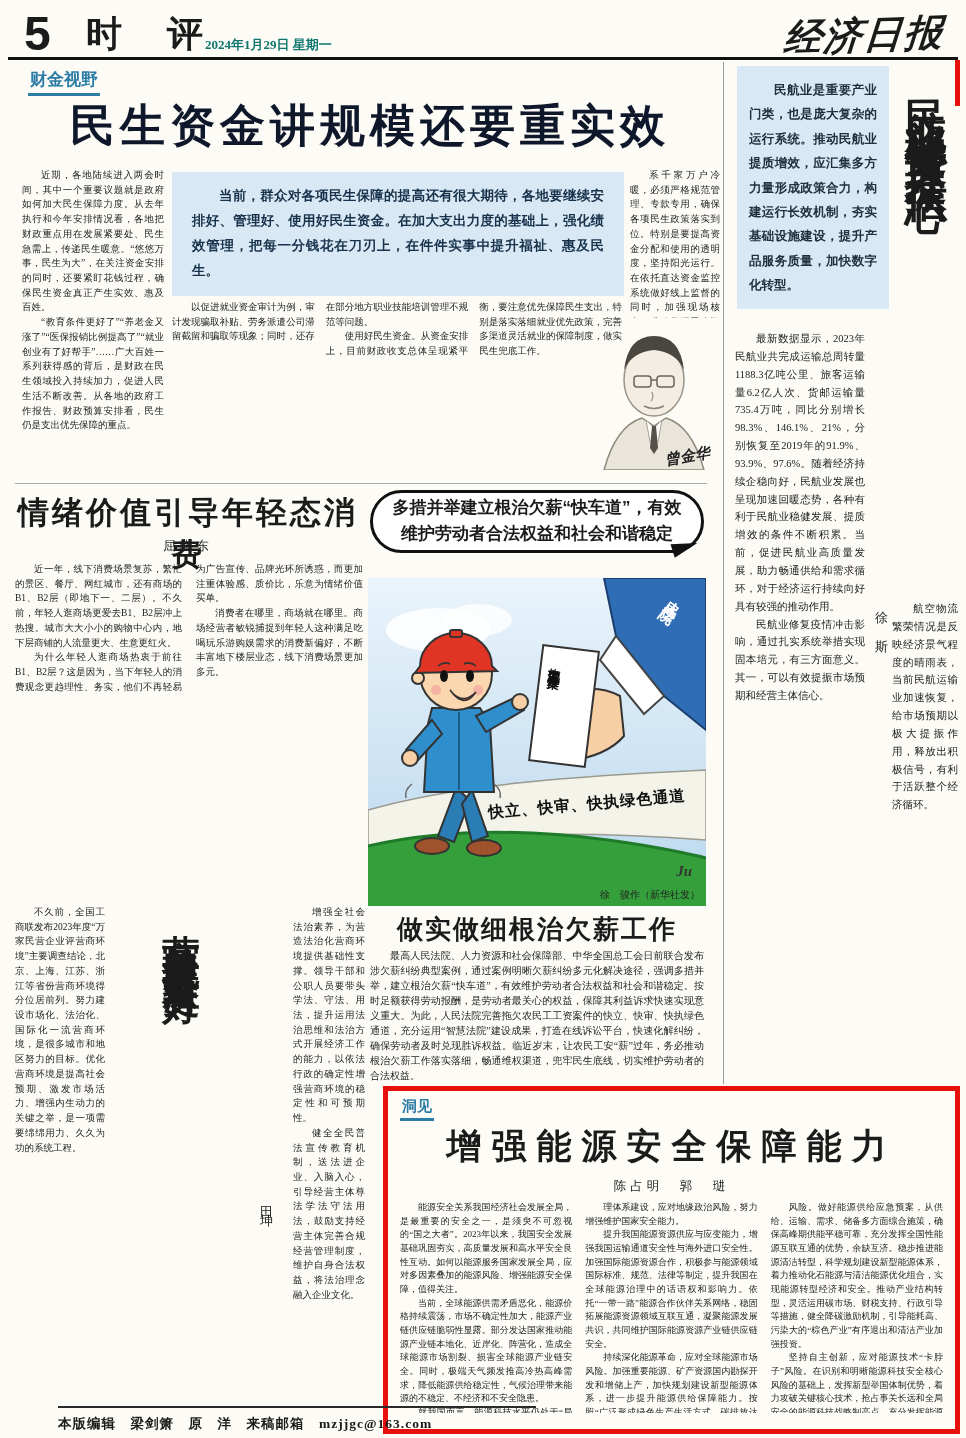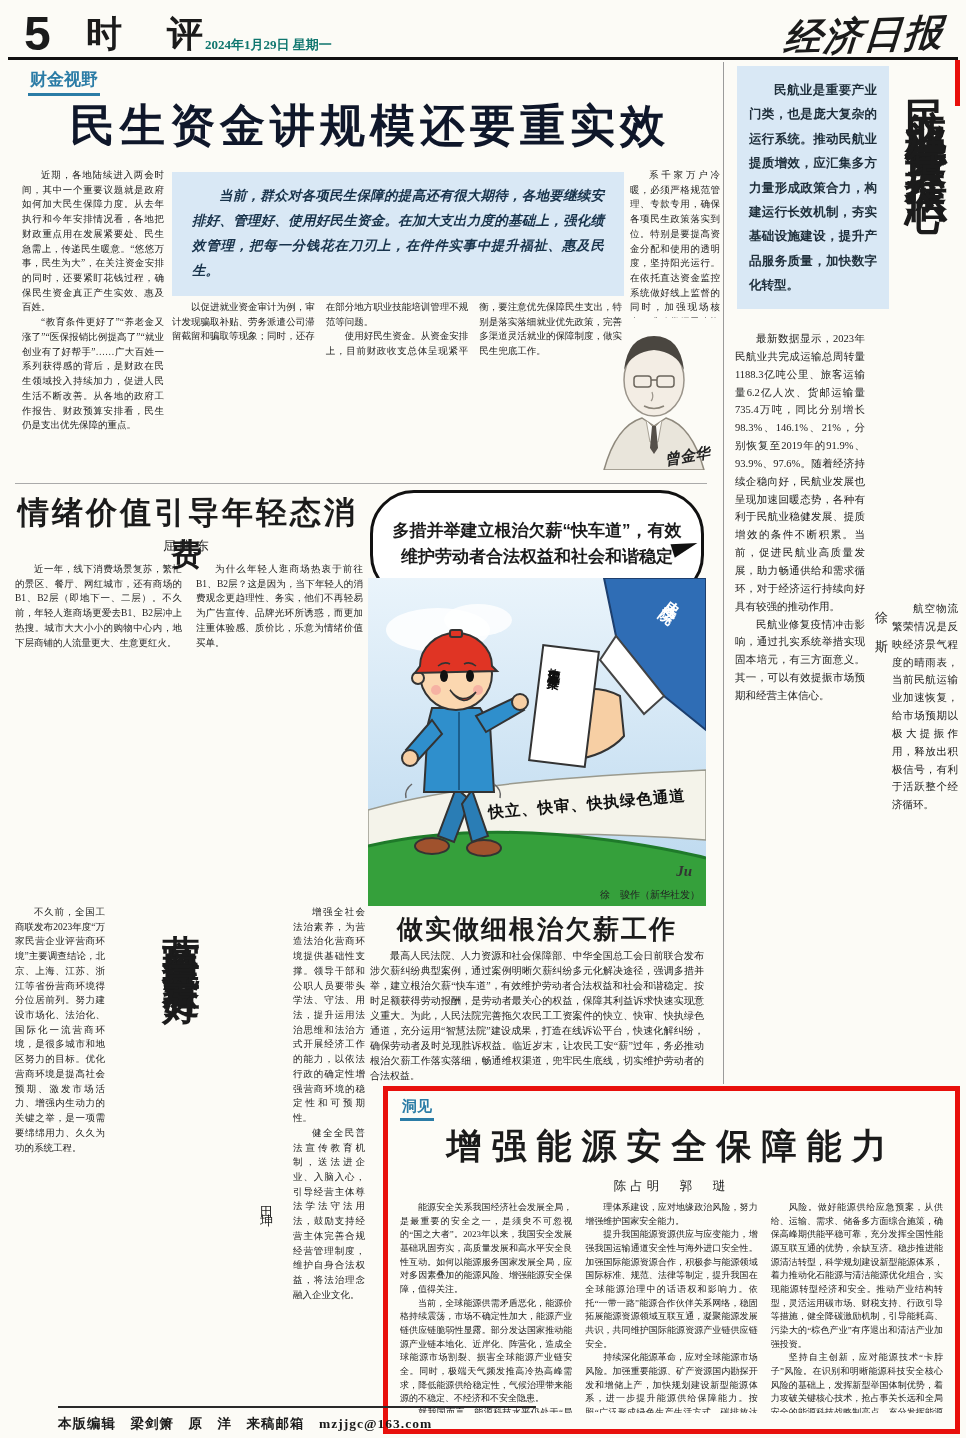--- a/index.html
+++ b/index.html
@@ -42,21 +42,21 @@
            line-height:1.95;color:#20303c;text-align:justify;}
   .introbox p{margin:0;text-indent:2em;}
 
   .vrl{writing-mode:vertical-rl;}
   .v-head{font-weight:bold;font-size:42px;letter-spacing:9px;line-height:1;
           font-family:"Liberation Sans",sans-serif;}
   .v-head2{font-weight:bold;font-size:37px;letter-spacing:5px;line-height:1;}
   .v-by{font-size:13px;letter-spacing:8px;color:#222;}
 
   
-  .bubble{background:#fff;border:3px solid #111;border-radius:44px;padding:25px 14px;
+  .bubble{background:#fff;border:3px solid #111;border-radius:44px;padding:2px 14px;
           font-family:"Liberation Sans",sans-serif;font-weight:bold;font-size:17px;
           line-height:1.55;text-align:center;}
   .bubble-tail{width:0;height:0;border-left:26px solid #111;border-top:7px solid transparent;
           border-bottom:7px solid transparent;transform:rotate(-18deg);}
   .scene{overflow:hidden;background:linear-gradient(#eaf4fb,#b9d7ee);}
   .paper-label{font-family:"Liberation Sans",sans-serif;font-weight:bold;font-size:12.5px;
           letter-spacing:1px;color:#111;line-height:1.6;}
   .sleeve-label{font-family:"Liberation Sans",sans-serif;font-weight:bold;font-size:15px;
           color:#fff;letter-spacing:3px;}
   .road-label{font-family:"Liberation Sans",sans-serif;font-weight:bold;font-size:15.5px;
@@ -92,21 +92,21 @@
   <div class="abs edge-mark" style="left:955px;top:60px;width:5px;height:46px;"></div>
 
   <div class="abs kicker" style="left:28px;top:68px;">财金视野</div>
   <div class="abs h-main" style="left:30px;top:96px;width:680px;">民生资金讲规模还要重实效</div>
 
   <div class="abs cols" style="left:22px;top:168px;width:142px;height:312px;">
       <p>近期，各地陆续进入两会时间，其中一个重要议题就是政府如何加大民生保障力度。从去年执行和今年安排情况看，各地把财政重点用在发展紧要处、民生急需上，传递民生暖意。“悠悠万事，民生为大”，在关注资金安排的同时，还要紧盯花钱过程，确保民生资金真正产生实效、惠及百姓。</p>
       <p>“教育条件更好了”“养老金又涨了”“医保报销比例提高了”“就业创业有了好帮手”……广大百姓一系列获得感的背后，是财政在民生领域投入持续加力，促进人民生活不断改善。从各地的政府工作报告、财政预算安排看，民生仍是支出优先保障的重点。</p>
     </div>
 
-  <div class="abs leadbox" style="left:172px;top:172px;width:412px;font-style:italic;">
+  <div class="abs leadbox" style="left:172px;top:172px;width:412px;">
     <p>当前，群众对各项民生保障的提高还有很大期待，各地要继续安排好、管理好、使用好民生资金。在加大支出力度的基础上，强化绩效管理，把每一分钱花在刀刃上，在件件实事中提升福祉、惠及民生。</p>
   </div>
 
   <div class="abs cols threecol" style="left:172px;top:300px;width:450px;height:180px;">
       <p>以促进就业资金审计为例，审计发现骗取补贴、劳务派遣公司滞留截留和骗取等现象；同时，还存在部分地方职业技能培训管理不规范等问题。</p>
       <p>使用好民生资金。从资金安排上，目前财政收支总体呈现紧平衡，要注意优先保障民生支出，特别是落实落细就业优先政策，完善多渠道灵活就业的保障制度，做实民生兜底工作。</p>
     </div>
 
   <div class="abs cols" style="left:630px;top:168px;width:90px;height:150px;">
       <p>系千家万户冷暖，必须严格规范管理、专款专用，确保各项民生政策落实到位。特别是要提高资金分配和使用的透明度，坚持阳光运行。在依托直达资金监控系统做好线上监督的同时，加强现场核查，准确掌握民生资金支出情况，加强信息比对，及时发现和纠正资金闲置、挤占和挪用，以及分配不公平公正等问题，打通政策落实“最后一公里”。</p>
@@ -128,20 +128,21 @@
     <div class="abs portrait-sig" style="right:0;bottom:4px;">曾金华</div>
   </div>
 
   <div class="abs thinrule" style="left:15px;top:483px;width:692px;"></div>
 
   <div class="abs h-mid" style="left:12px;top:492px;width:352px;">情绪价值引导年轻态消费</div>
   <div class="abs byline" style="left:12px;top:538px;width:352px;">屈晓东</div>
   <div class="abs cols twocol" style="left:15px;top:562px;width:348px;height:336px;">
       <p>近一年，线下消费场景复苏，繁忙的景区、餐厅、网红城市，还有商场的B1、B2层（即地下一、二层）。不久前，年轻人逛商场更爱去B1、B2层冲上热搜。城市大大小小的购物中心内，地下层商铺的人流量更大、生意更红火。</p>
       <p>为什么年轻人逛商场热衷于前往B1、B2层？这是因为，当下年轻人的消费观念更趋理性、务实，他们不再轻易为广告宣传、品牌光环所诱惑，而更加注重体验感、质价比，乐意为情绪价值买单。</p>
+      <p>消费者在哪里，商场就在哪里。商场经营者敏锐捕捉到年轻人这种满足吃喝玩乐游购娱需求的消费新偏好，不断丰富地下楼层业态，线下消费场景更加多元。</p>
     </div>
 
   <div class="abs" style="left:15px;top:905px;width:350px;height:497px;display:flex;gap:20px;">
     <div class="cols" style="width:90px;height:497px;">
         <p>不久前，全国工商联发布2023年度“万家民营企业评营商环境”主要调查结论，北京、上海、江苏、浙江等省份营商环境得分位居前列。努力建设市场化、法治化、国际化一流营商环境，是很多城市和地区努力的目标。优化营商环境是提高社会预期、激发市场活力、增强内生动力的关键之举，是一项需要绵绵用力、久久为功的系统工程。</p>
       </div>
     <div style="width:112px;display:flex;justify-content:center;">
       <div class="vrl v-head2" style="height:492px;">营商环境没有最好只有更好</div>
     </div>
     <div style="width:16px;padding-top:290px;">

